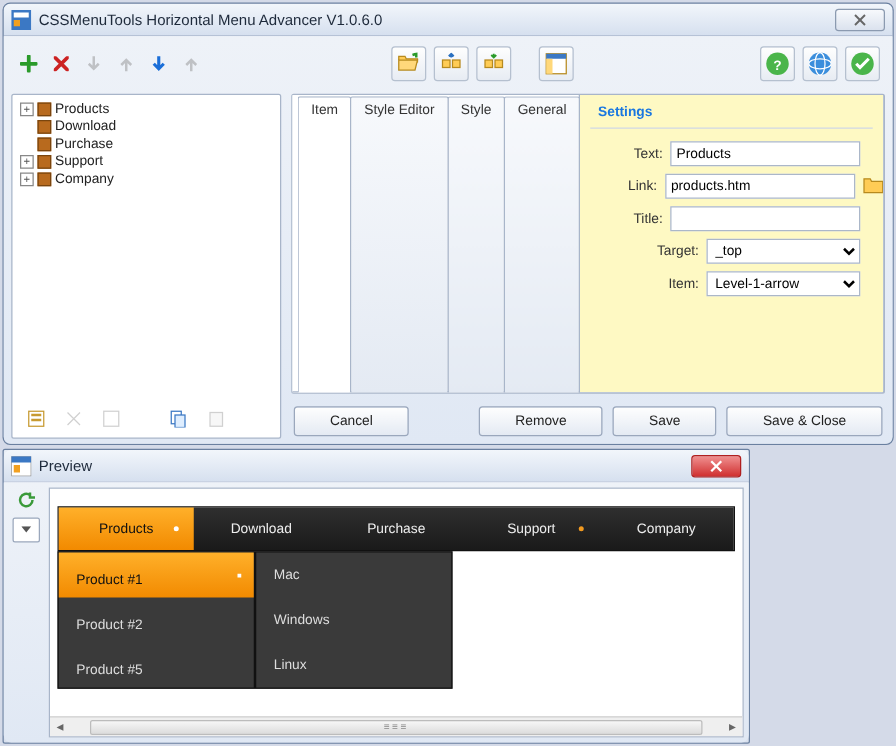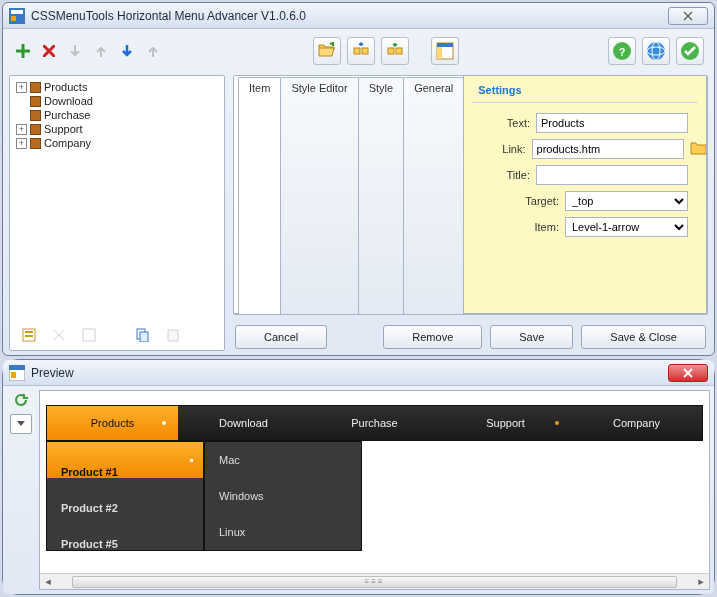--- a/index.html
+++ b/index.html
@@ -55,41 +55,41 @@
 .folder-icon { width:18px; height:16px; }
 
 .button-row { display:flex; gap:8px; padding:4px 2px 2px 2px; align-items:center; }
 .btn { height:24px; padding:0 28px; border:1px solid #9aa7bc; border-radius:3px;
   background:linear-gradient(#fefefe,#e4eaf3); cursor:pointer; color:#222; min-width:78px; }
 .button-row .flex { flex:1; }
 
 .bottom-icons { display:flex; gap:10px; align-items:center; padding:0 4px; }
 
 
-.win-prev { position:absolute; top:359px; left:2px; width:713px; height:236px;
-  background: linear-gradient(#e8edf5,#d8e0ee); border:1px solid #6a80a0; border-radius:16px; }
+.win-prev { position:absolute; top:359px; left:2px; width:598px; height:236px;
+  background: linear-gradient(#e8edf5,#d8e0ee); border:1px solid #6a80a0; border-radius:2px; }
 .prev-body { display:flex; gap:4px; padding:4px; height:calc(100% - 26px); background:linear-gradient(#eef2f8,#e0e8f4); border-radius:0 0 6px 6px; }
 .prev-side { width:28px; display:flex; flex-direction:column; align-items:center; gap:4px; }
 .prev-side .dd { width:22px; height:20px; border:1px solid #9aa7bc; background:#fff; border-radius:2px; display:flex; align-items:center; justify-content:center; }
 .prev-area { flex:1; background:#fff; border:1px solid #a8b5c9; position:relative; overflow:hidden; }
 .prev-scroll { position:absolute; bottom:0; left:0; right:0; height:16px; background:#efefef; border-top:1px solid #cfcfcf;
   display:flex; align-items:center; }
 .prev-scroll .thumb { flex:1; height:12px; margin:0 16px; background:linear-gradient(#f7f7f7,#dcdcdc); border:1px solid #bcbcbc; border-radius:2px;
   display:flex; align-items:center; justify-content:center; color:#888; font-size:8px; letter-spacing:2px; }
 .prev-scroll .arrow { width:16px; text-align:center; color:#666; }
 
 .menu-bar { position:absolute; top:14px; left:6px; right:6px; height:36px; background:linear-gradient(#2f2f2f,#1a1a1a);
   border:1px solid #111; display:flex; }
 .menu-bar .mi { flex:1; display:flex; align-items:center; justify-content:center; color:#eee; cursor:pointer; position:relative; }
 .menu-bar .mi.active { background:linear-gradient(#ffb02a,#f28a00); color:#111; }
 .menu-bar .mi .dot { position:absolute; right:12px; top:50%; width:4px; height:4px; margin-top:-2px; background:#f29a20; border-radius:50%; }
 .menu-bar .mi.active .dot { background:#fff; }
 
 .submenu { position:absolute; top:50px; left:6px; width:158px; background:#3a3a3a; border:1px solid #111; }
-.submenu .sm { height:36px; display:flex; align-items:flex-end; padding:0 14px; color:#ddd; cursor:pointer; position:relative;font-weight:bold; }
+.submenu .sm { height:36px; display:flex; align-items:flex-start; padding:16px 14px; color:#ddd; cursor:pointer; position:relative; }
 .submenu .sm.active { background:linear-gradient(#ffb02a,#f28a00); color:#111; }
 .submenu .sm .dot { position:absolute; right:10px; top:50%; width:3px; height:3px; margin-top:-1px; background:#fff; }
 
 .submenu2 { position:absolute; top:50px; left:164px; width:158px; background:#3a3a3a; border:1px solid #111; }
 .submenu2 .sm { height:36px; display:flex; align-items:center; padding:0 14px; color:#ddd; cursor:pointer; }
 
 svg { display:block; }
 </style>
 </head>
 <body>

